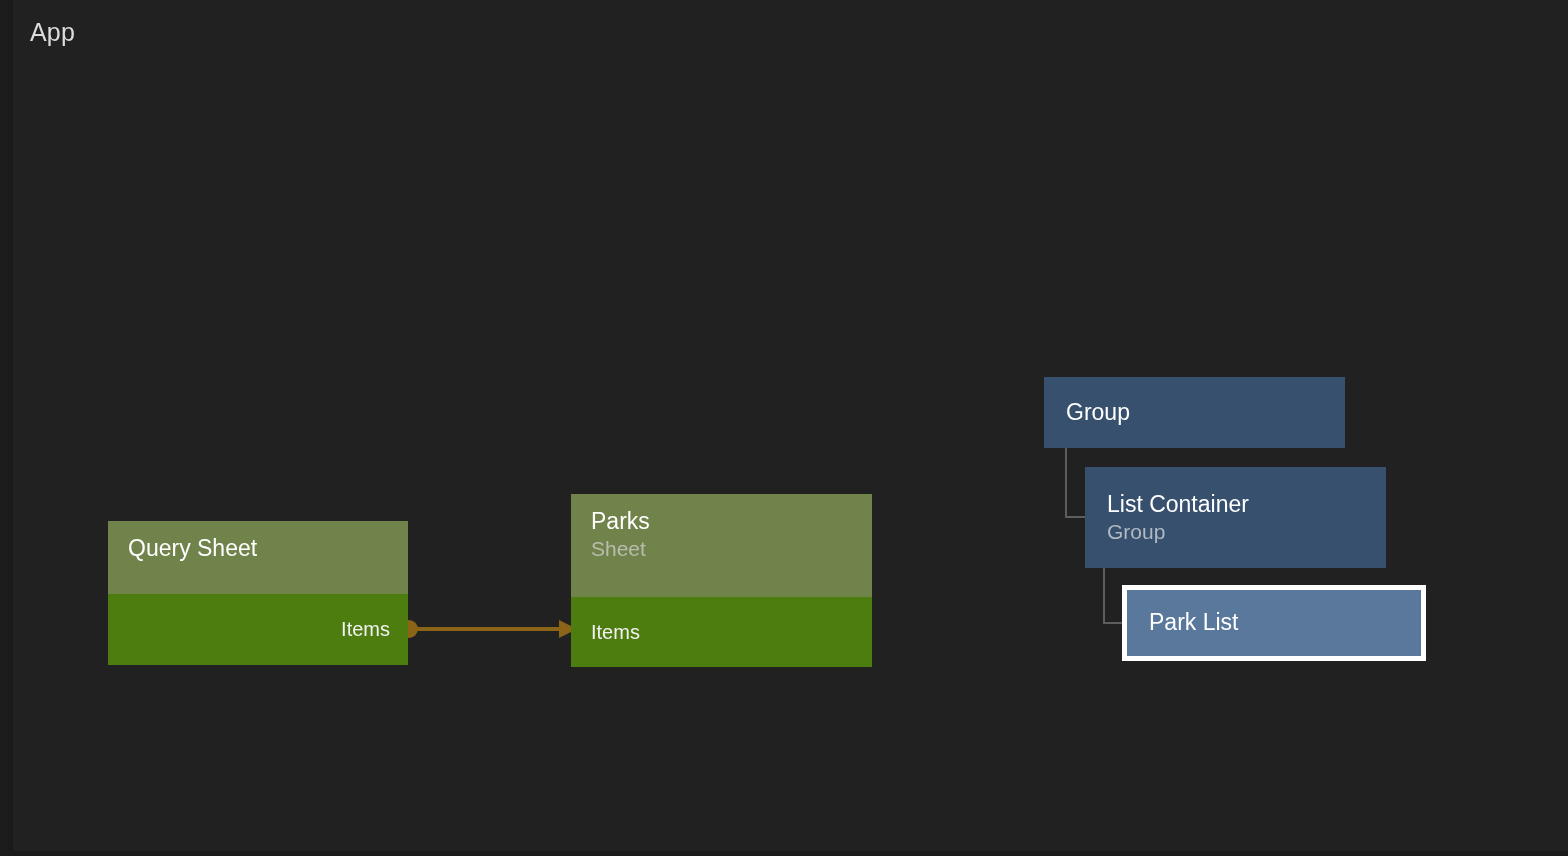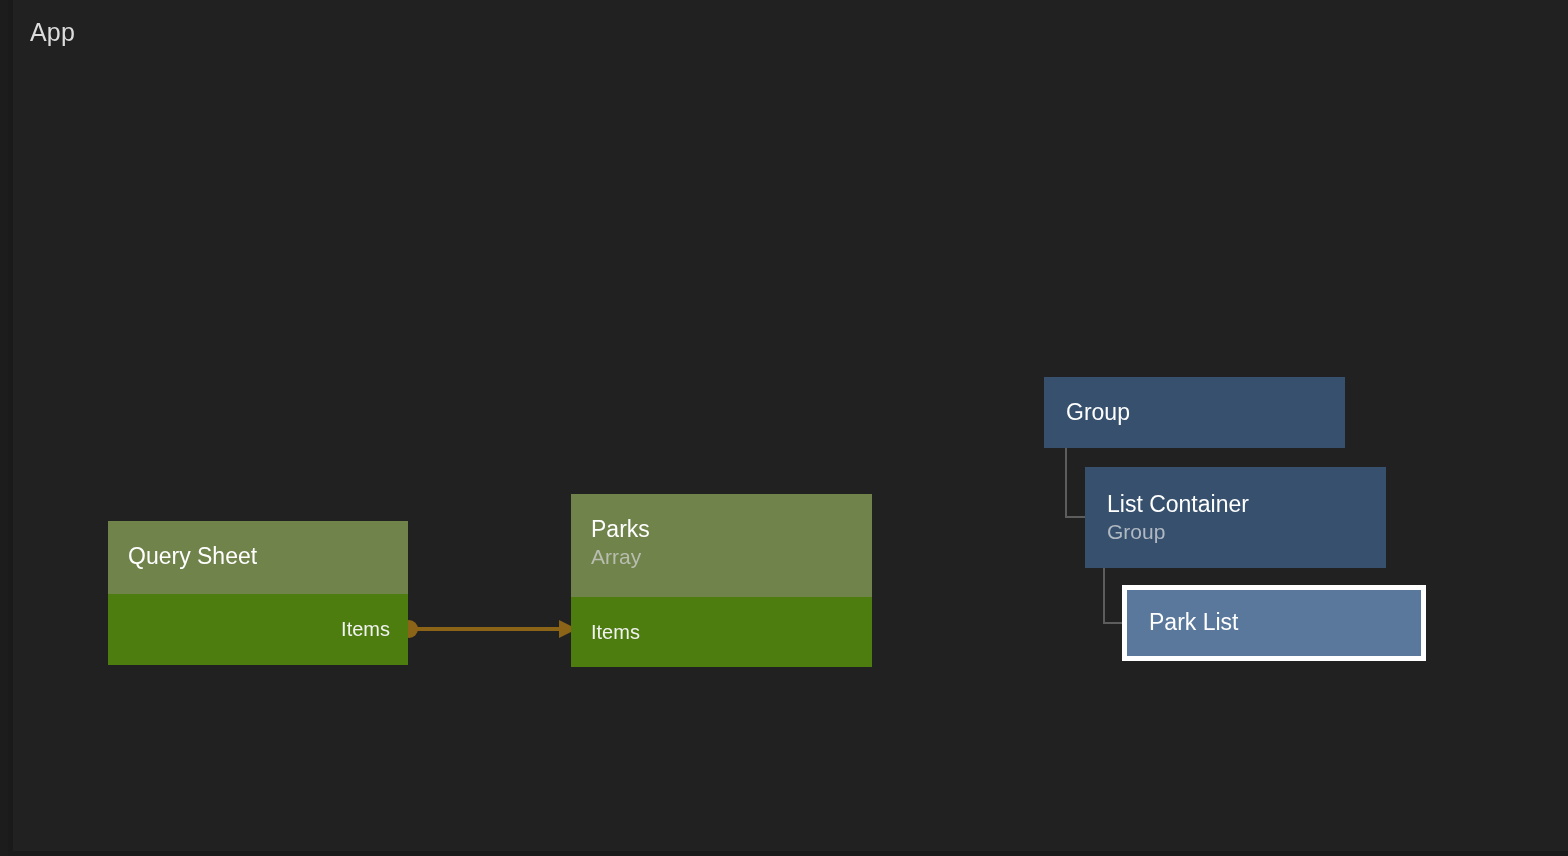--- a/index.html
+++ b/index.html
@@ -50,21 +50,21 @@
   }
 
   
   .gnode {
     position: absolute;
     box-sizing: border-box;
   }
   .gnode .gnode-header {
     box-sizing: border-box;
     background: #6f834a;
-    padding: 22px 20px 12px 20px;
+    padding: 14px 20px 12px 20px;
   }
   .gnode .gnode-body {
     box-sizing: border-box;
     background: #4d7c0f;
     position: relative;
   }
   .gnode-title {
     font-size: 23px;
     color: #ffffff;
     line-height: 1.15;
@@ -224,21 +224,21 @@
     <div class="gnode-body">
       <div class="port-row out">
         <span>Items</span>
       </div>
     </div>
   </div>
 
   <div class="gnode" id="node-parks">
     <div class="gnode-header">
       <div class="gnode-title">Parks</div>
-      <div class="gnode-subtitle">Array</div>
+      <div class="gnode-subtitle">Sheet</div>
     </div>
     <div class="gnode-body">
       <div class="port-row in">
         <span>Items</span>
       </div>
     </div>
   </div>
 
   <div class="elbow" id="elbow-group-to-list"></div>
   <div class="elbow" id="elbow-list-to-park"></div>

